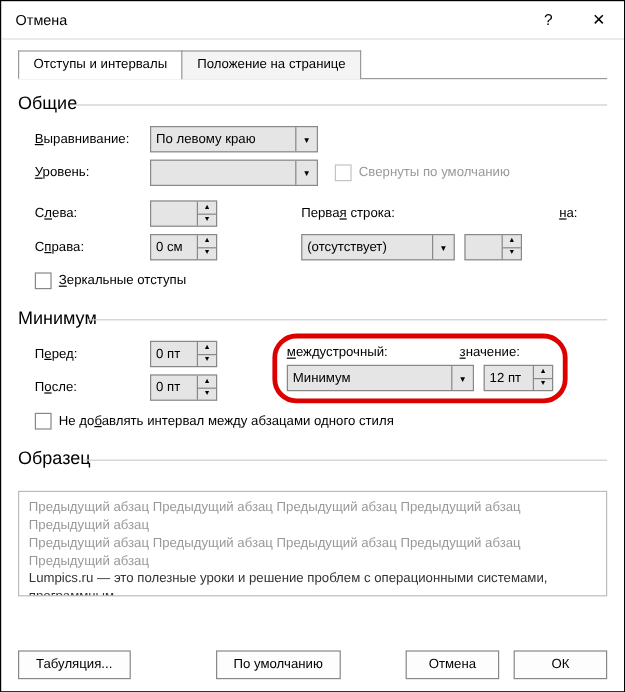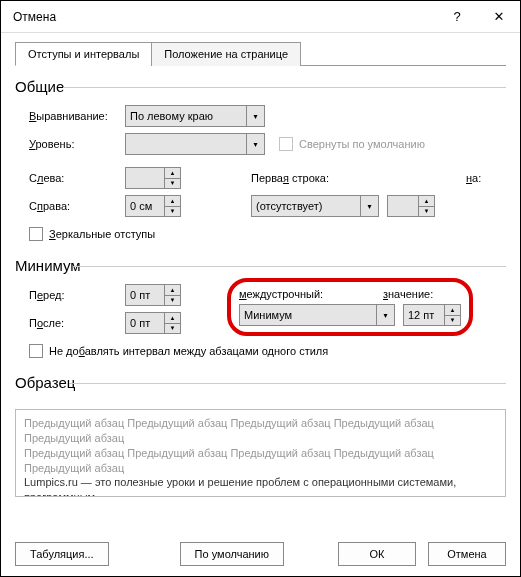--- a/index.html
+++ b/index.html
@@ -181,16 +181,16 @@
 
       </div>
     </div>
   </div>
 
   <div class="footer">
     <div class="btn">Табуляция...</div>
     <div class="spacer"></div>
     <div class="btn">По умолчанию</div>
     <div style="width:30px"></div>
+    <div class="btn" style="width:78px">Отмена</div>
     <div class="btn" style="width:78px">ОК</div>
-    <div class="btn" style="width:78px">Отмена</div>
   </div>
 </div>
 
 </body></html>

